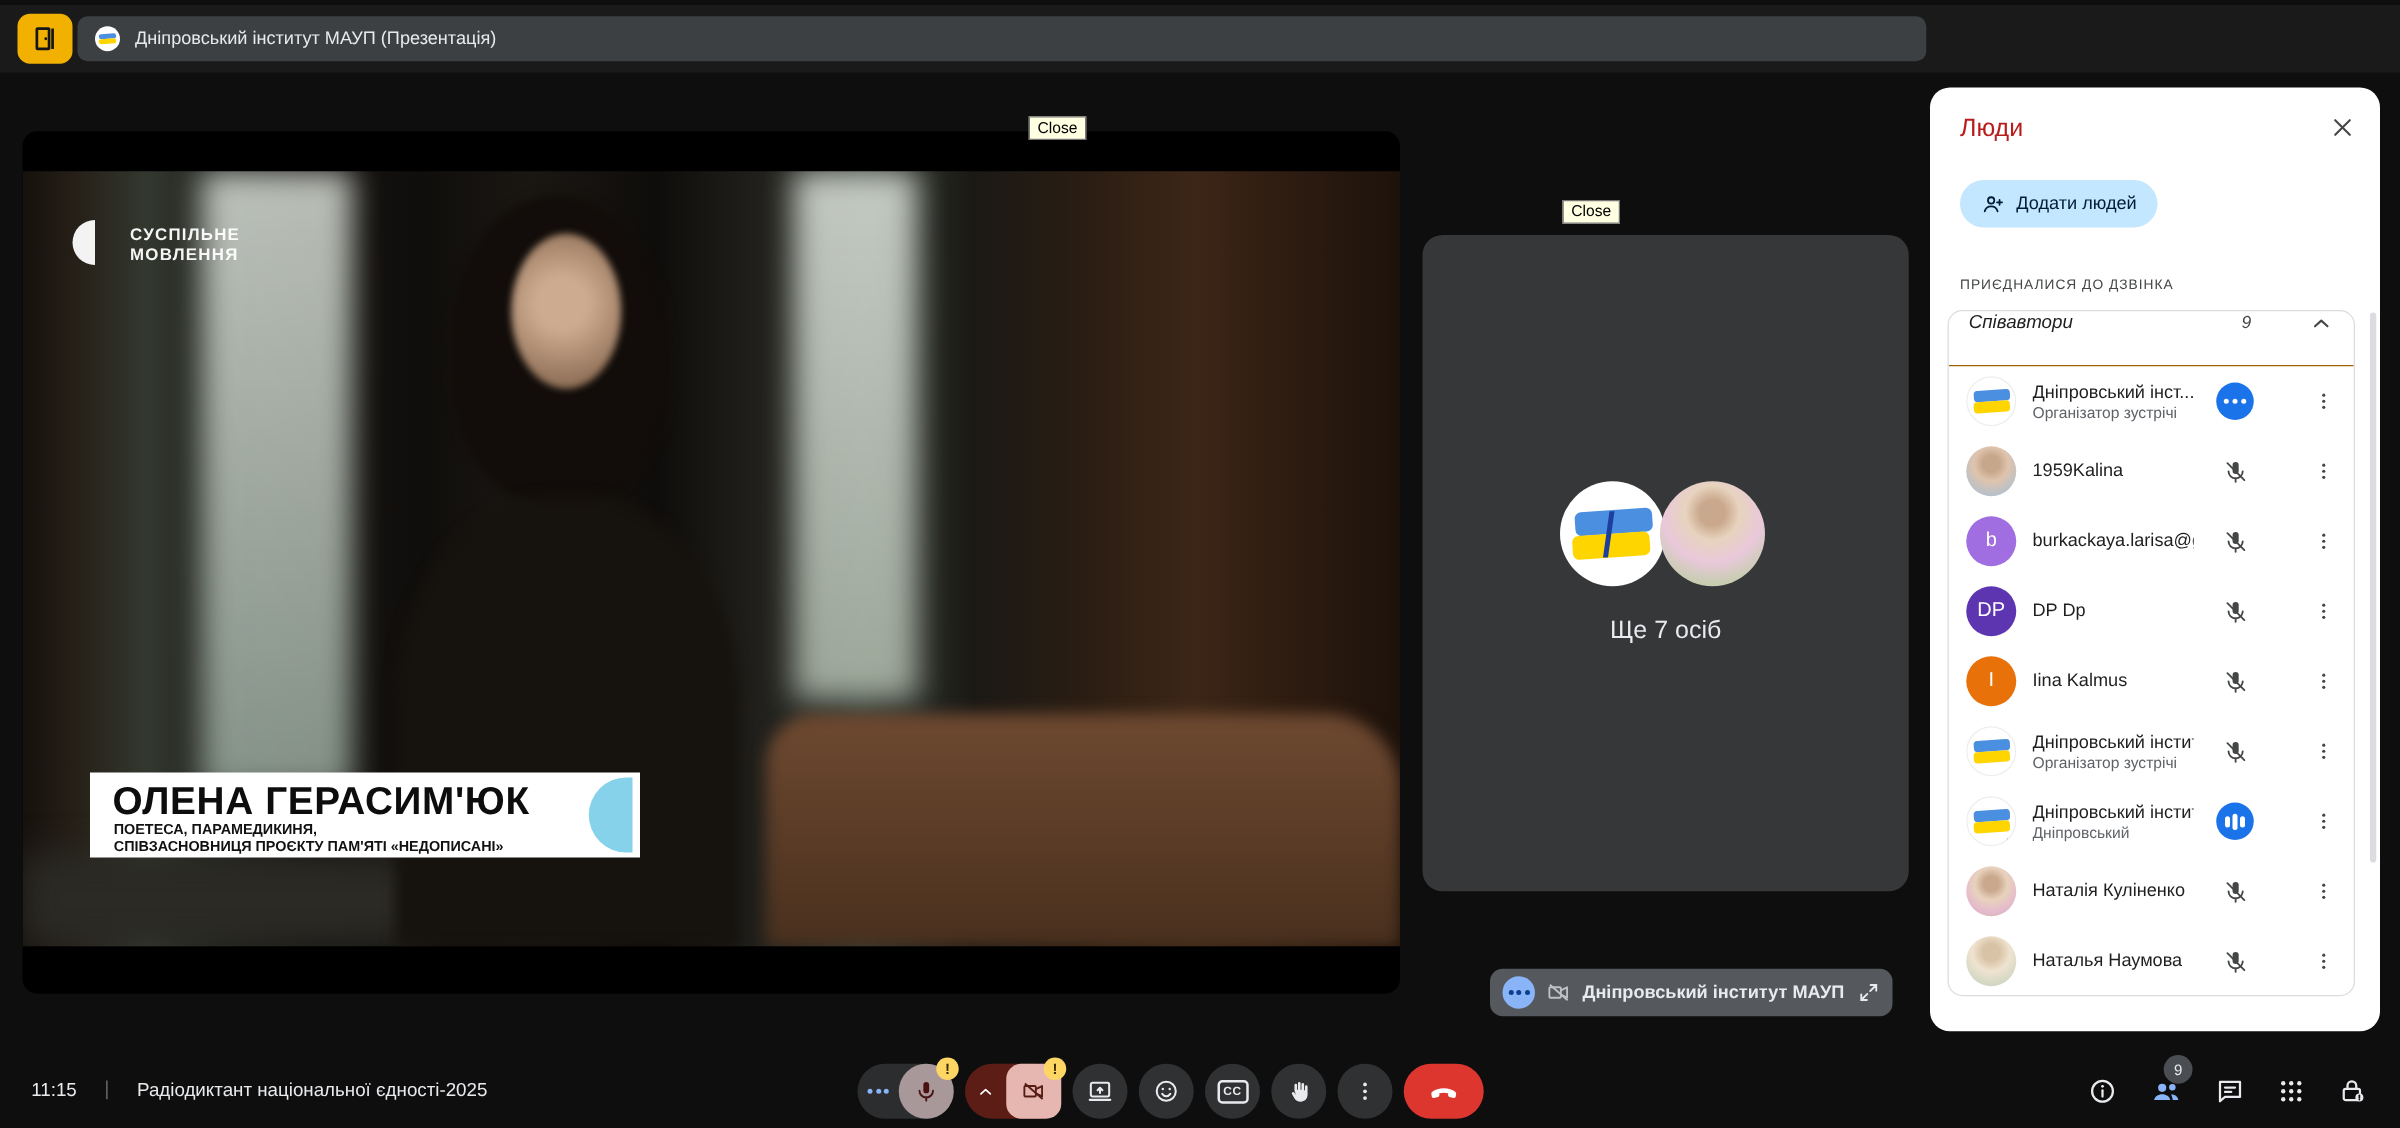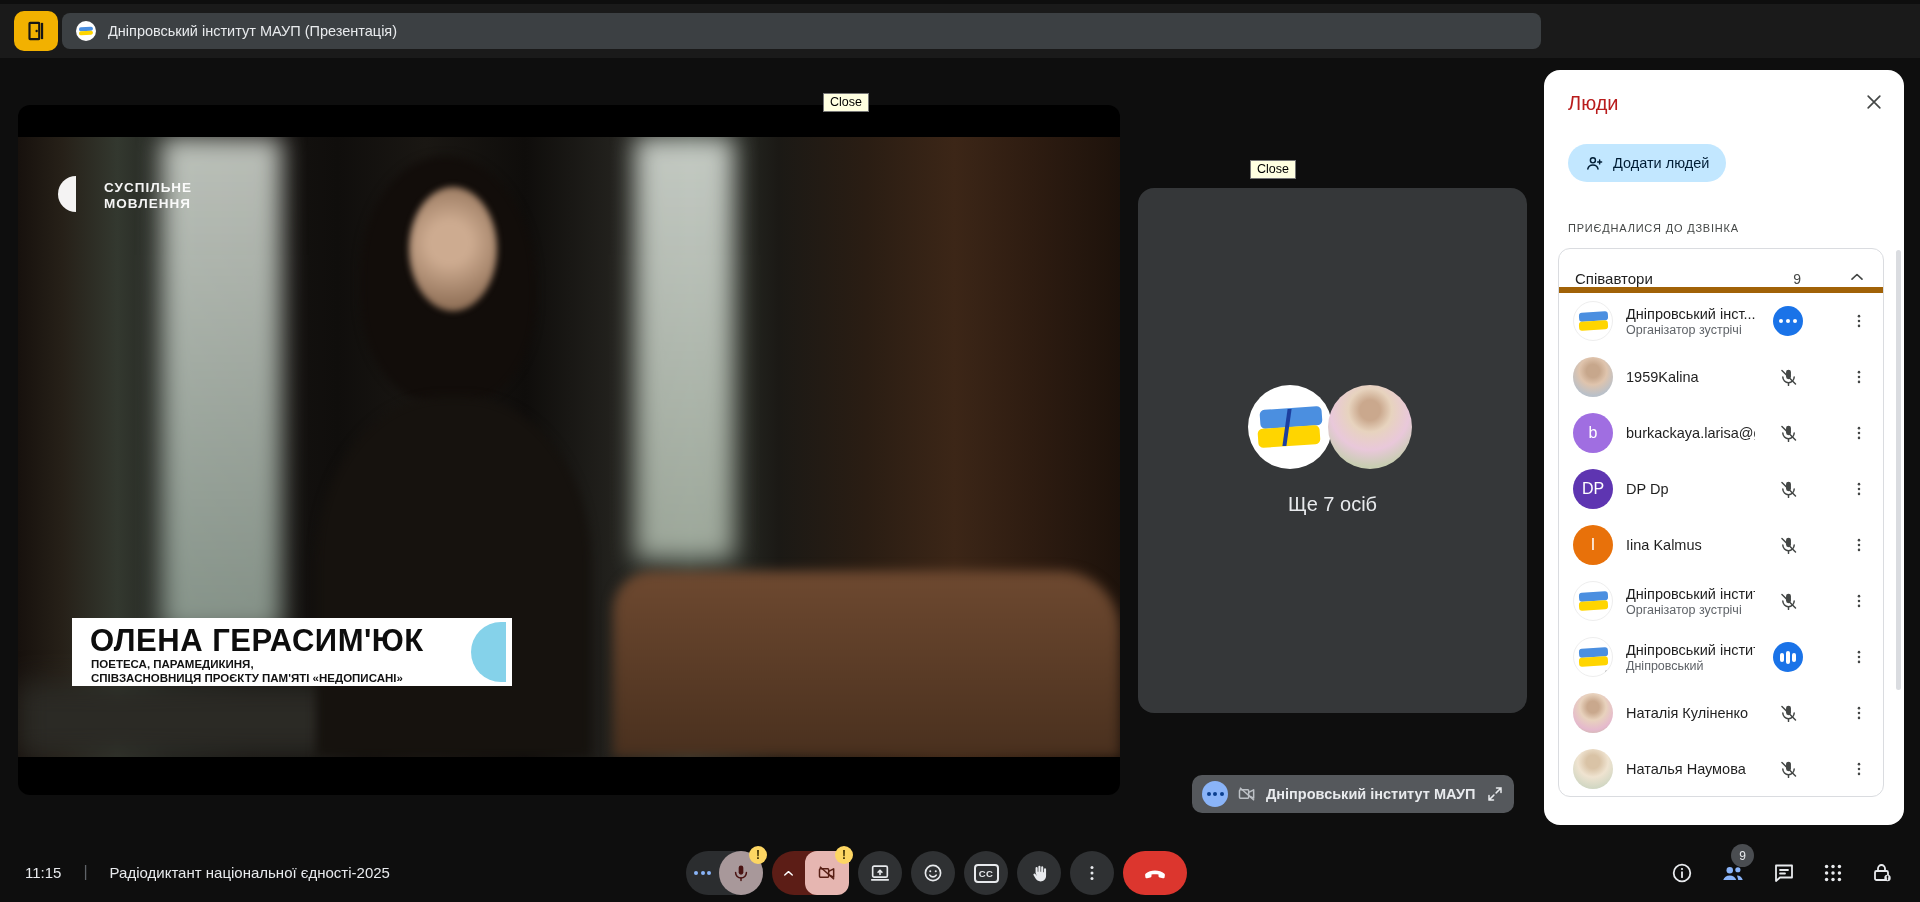--- a/index.html
+++ b/index.html
@@ -60,21 +60,21 @@
   .chip-name { color:#e8eaed; font-size:14.5px; font-weight:600; white-space:nowrap; }
   .chip-expand { margin-left:auto; color:#e8eaed; display:flex; }
 
   
   .people-panel { position:absolute; left:1544px; top:70px; width:360px; height:755px; background:#fff; border-radius:16px; }
   .panel-title { position:absolute; left:24px; top:22px; font-size:20px; color:#b91c1c; }
   .panel-close { position:absolute; right:16px; top:18px; width:28px; height:28px; display:flex; align-items:center; justify-content:center; color:#444746; cursor:pointer; }
   .add-people { position:absolute; left:24px; top:74px; height:38px; border-radius:19px; background:#c2e7ff; border:none; display:flex; align-items:center; gap:9px; padding:0 17px; font-size:14.5px; font-weight:500; color:#001d35; font-family:inherit; cursor:pointer; }
   .joined-label { position:absolute; left:24px; top:152px; font-size:11px; letter-spacing:.8px; color:#444746; }
   .contrib-card { position:absolute; left:14px; top:178px; width:326px; height:549px; border:1px solid #dadce0; border-radius:12px; overflow:hidden; background:#fff; }
-  .contrib-header { height:44px; display:flex; align-items:flex-end; padding:0 16px; border-bottom:6px solid #a16207; }
+  .contrib-header { height:44px; display:flex; align-items:flex-start; padding:0 16px; border-bottom:1px solid #a16207;font-style:italic; }
   .contrib-title { flex:1; font-size:15px; font-weight:500; color:#1f1f1f; }
   .contrib-count { font-size:14px; color:#444746; margin-right:46px; }
   .contrib-chevron { color:#444746; display:flex; cursor:pointer; }
   .p-row { height:56px; display:flex; align-items:center; padding:0 12px 0 14px; gap:13px; }
   .p-avatar { width:40px; height:40px; border-radius:50%; flex:0 0 auto; position:relative; color:#fff; font-size:16px; display:flex; align-items:center; justify-content:center; }
   .p-avatar.small-flag { background:#fff; border:1px solid #eee; overflow:hidden; }
   .p-avatar.small-flag::before { content:""; position:absolute; left:13%; right:12%; top:26%; height:24%; background:#4b8fe0; border-radius:3px; transform:rotate(-4deg); }
   .p-avatar.small-flag::after { content:""; position:absolute; left:12%; right:13%; top:51%; height:24%; background:#ffd500; border-radius:3px; transform:rotate(-4deg); }
   .photo-a { background:radial-gradient(circle at 50% 35%,#c7a78c 20%,#dfc4ad 42%,#b9c0c9 75%); }
   .photo-b { background:radial-gradient(circle at 50% 35%,#c9a88d 18%,#e8d2bd 40%,#e5b9cd 70%,#c9b9a5 90%); }

